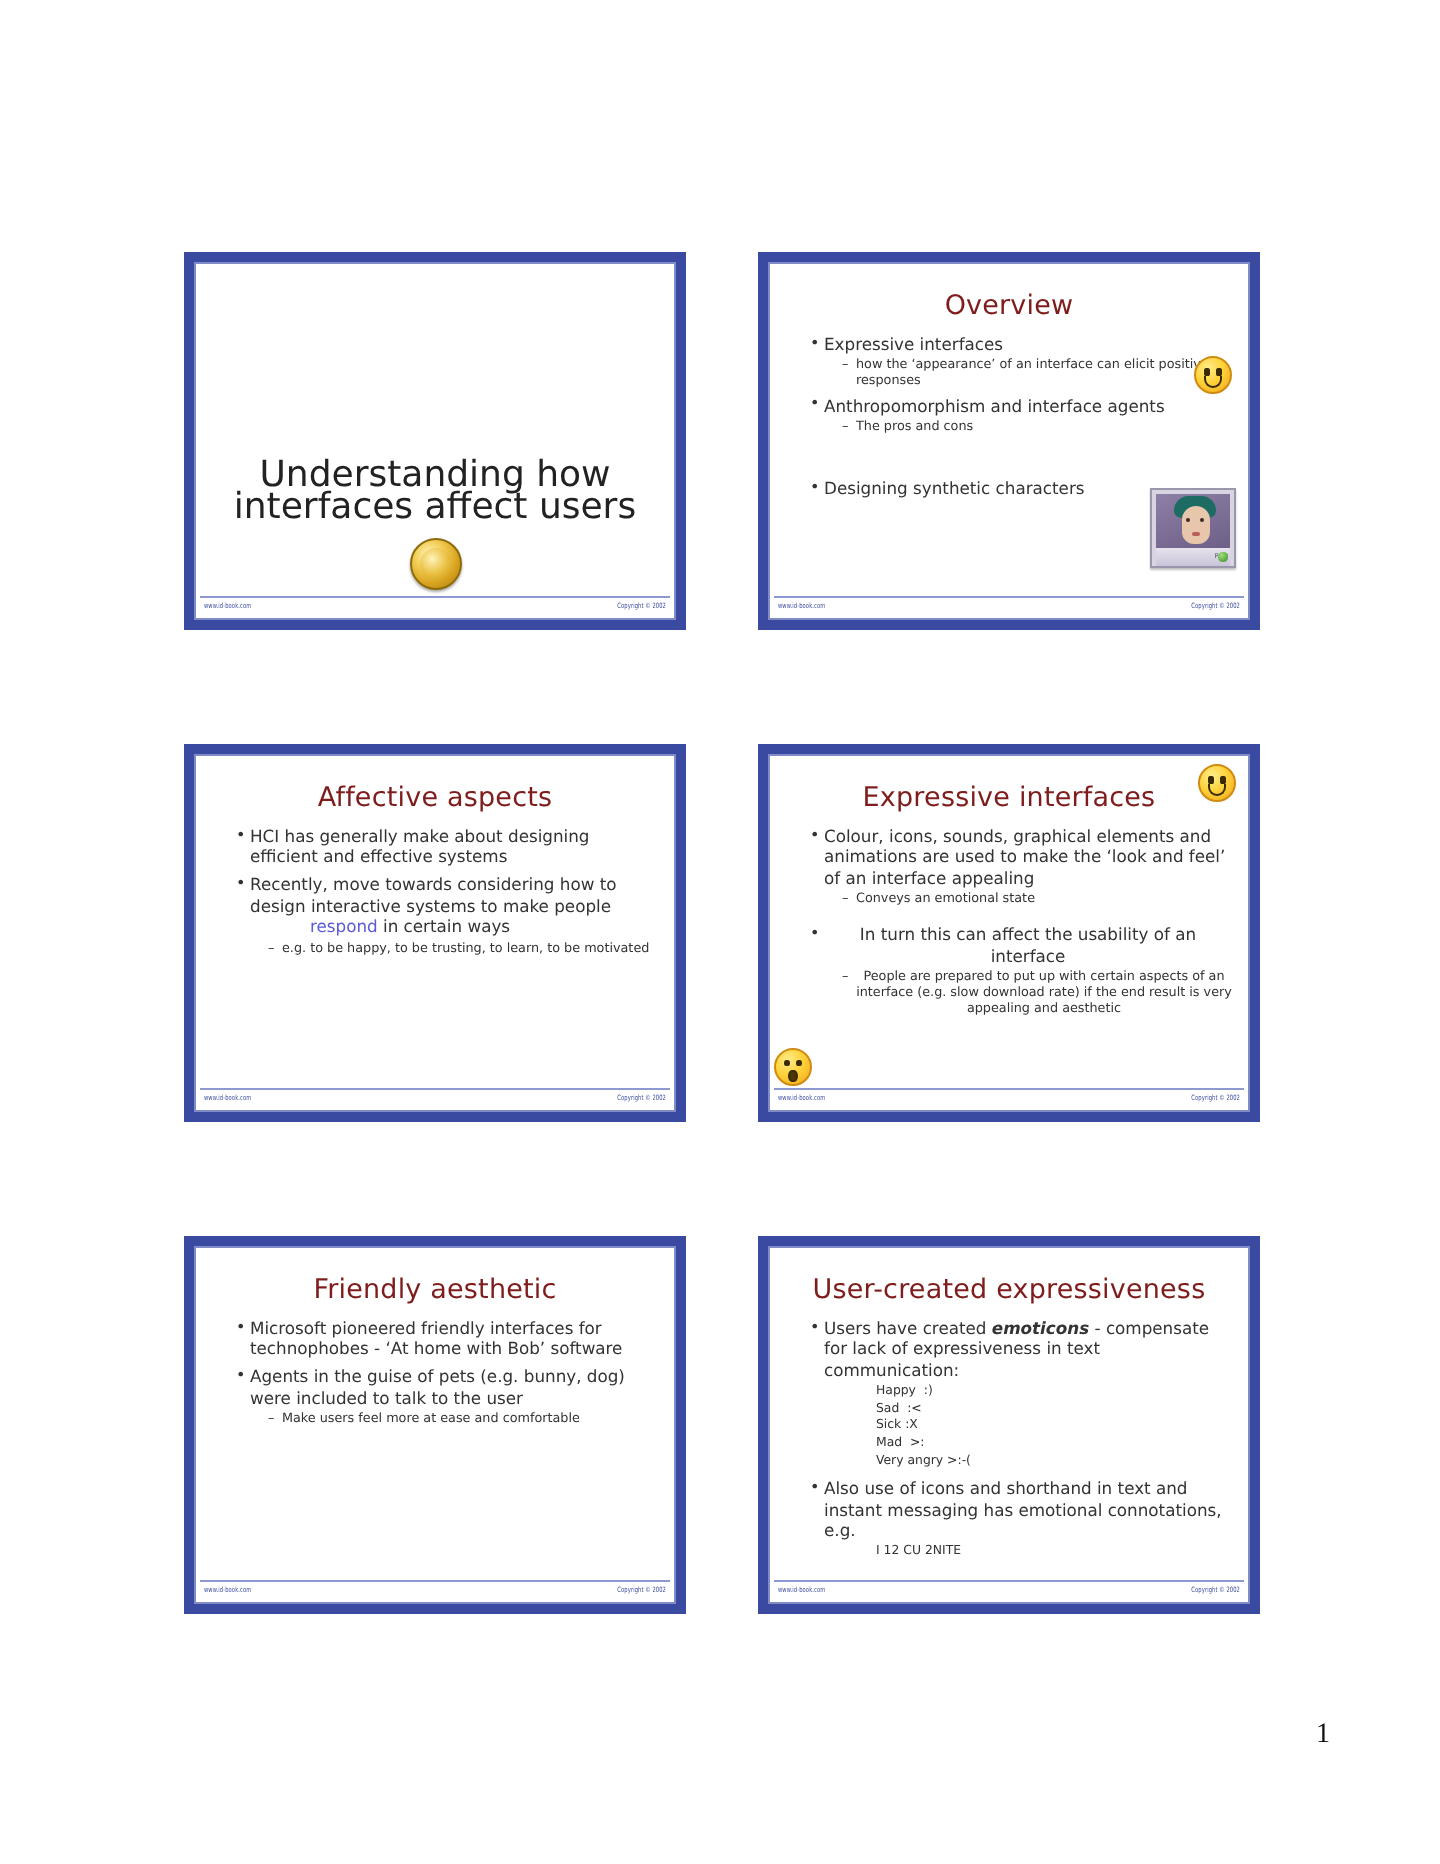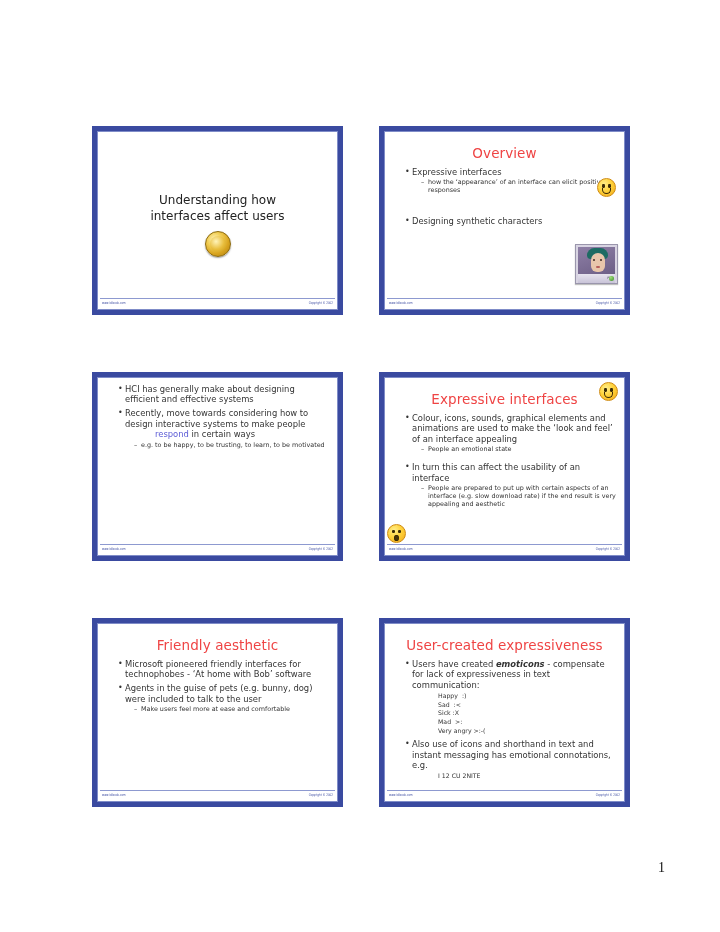--- a/index.html
+++ b/index.html
@@ -76,35 +76,35 @@
     color: #3a4aa0;
     letter-spacing: 0.05px;
     line-height: 5px;
     transform: scaleY(1.4);
     white-space: nowrap;
   }
 
   
   .s-title {
     text-align: center;
-    color: #ef4444;
+    color: #7f1d1d;
     font-size: 13.5px;
     line-height: 16px;
     margin: 7px 0 6px 0;
     font-weight: normal;
     letter-spacing: 0.1px;
   }
 
   
   .title-slide-text {
     text-align: center;
     color: #222222;
-    font-size: 12px;
+    font-size: 18px;
     line-height: 16px;
-    margin-top: 54px;
+    margin-top: 92px;
   }
   .seal {
     width: 24px; height: 24px;
     margin: 7px auto 0 auto;
     border-radius: 50%;
     background:
       radial-gradient(circle at 36% 32%, #fff6c4 0%, #f2cf57 32%, #d9a520 62%, #a87a10 100%);
     border: 1.4px solid #8d6a0c;
     position: relative;
     box-shadow: 0 1px 1.5px rgba(0,0,0,0.35);
@@ -327,20 +327,26 @@
 
     <div class="slide">
       <div class="slide-inner">
         <div class="slide-body">
           <div class="s-title">Overview</div>
           <ul class="lvl1">
             <li>
               <span>Expressive interfaces</span>
               <ul class="lvl2">
                 <li>how the ‘appearance’ of an interface can elicit positive responses</li>
+              </ul>
+            </li>
+            <li>
+              <span>Anthropomorphism and interface agents</span>
+              <ul class="lvl2">
+                <li>The pros and cons</li>
               </ul>
             </li>
             <li style="margin-top:22px;">
               <span>Designing synthetic characters</span>
             </li>
           </ul>
           <div class="smiley smiley-ov">
             <div class="eye l"></div>
             <div class="eye r"></div>
             <div class="mouth"></div>
@@ -362,20 +368,21 @@
         <div class="footer">
           <span>www.id-book.com</span>
           <span>Copyright © 2002</span>
         </div>
       </div>
     </div>
 
     <div class="slide">
       <div class="slide-inner">
         <div class="slide-body">
+          <div class="s-title">Affective aspects</div>
           <ul class="lvl1">
             <li>
               <span>HCI has generally make about designing efficient and effective systems</span>
             </li>
             <li>
               <span>Recently, move towards considering how to design interactive systems to make people </span><span class="hl">respond</span><span> in certain ways</span>
               <ul class="lvl2">
                 <li>e.g. to be happy, to be trusting, to learn, to be motivated</li>
               </ul>
             </li>
@@ -389,24 +396,24 @@
     </div>
 
     <div class="slide">
       <div class="slide-inner">
         <div class="slide-body">
           <div class="s-title">Expressive interfaces</div>
           <ul class="lvl1">
             <li>
               <span>Colour, icons, sounds, graphical elements and animations are used to make the ‘look and feel’ of an interface appealing</span>
               <ul class="lvl2">
-                <li>People an emotional state</li>
-              </ul>
-            </li>
-            <li style="margin-top:9px;">
+                <li>Conveys an emotional state</li>
+              </ul>
+            </li>
+            <li style="margin-top:9px;text-align:center;">
               <span>In turn this can affect the usability of an interface</span>
               <ul class="lvl2">
                 <li>People are prepared to put up with certain aspects of an interface (e.g. slow download rate) if the end result is very appealing and aesthetic</li>
               </ul>
             </li>
           </ul>
           <div class="smiley smiley-ei">
             <div class="eye l"></div>
             <div class="eye r"></div>
             <div class="mouth"></div>

